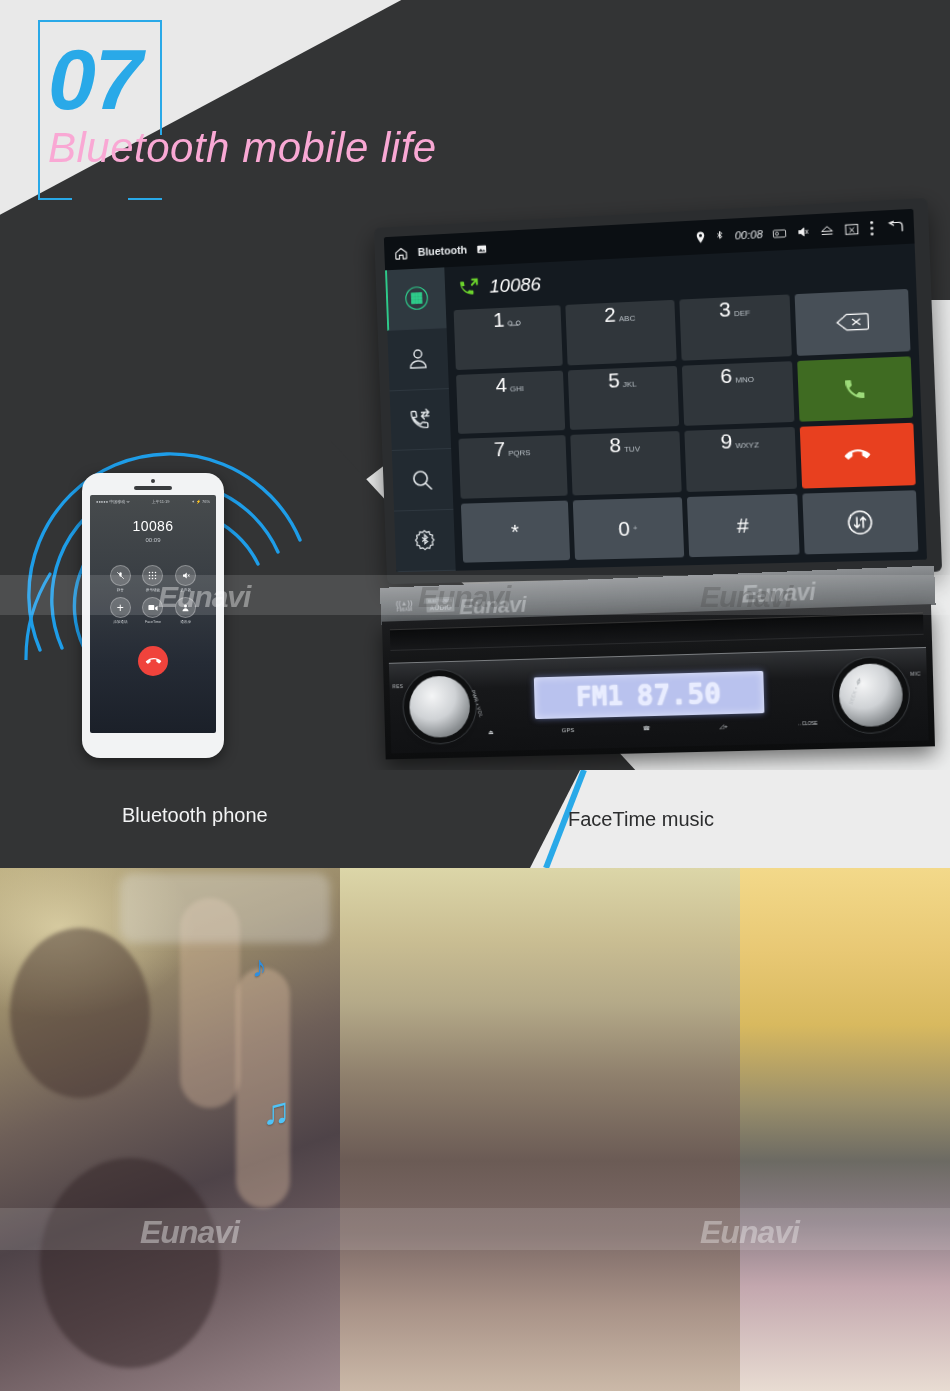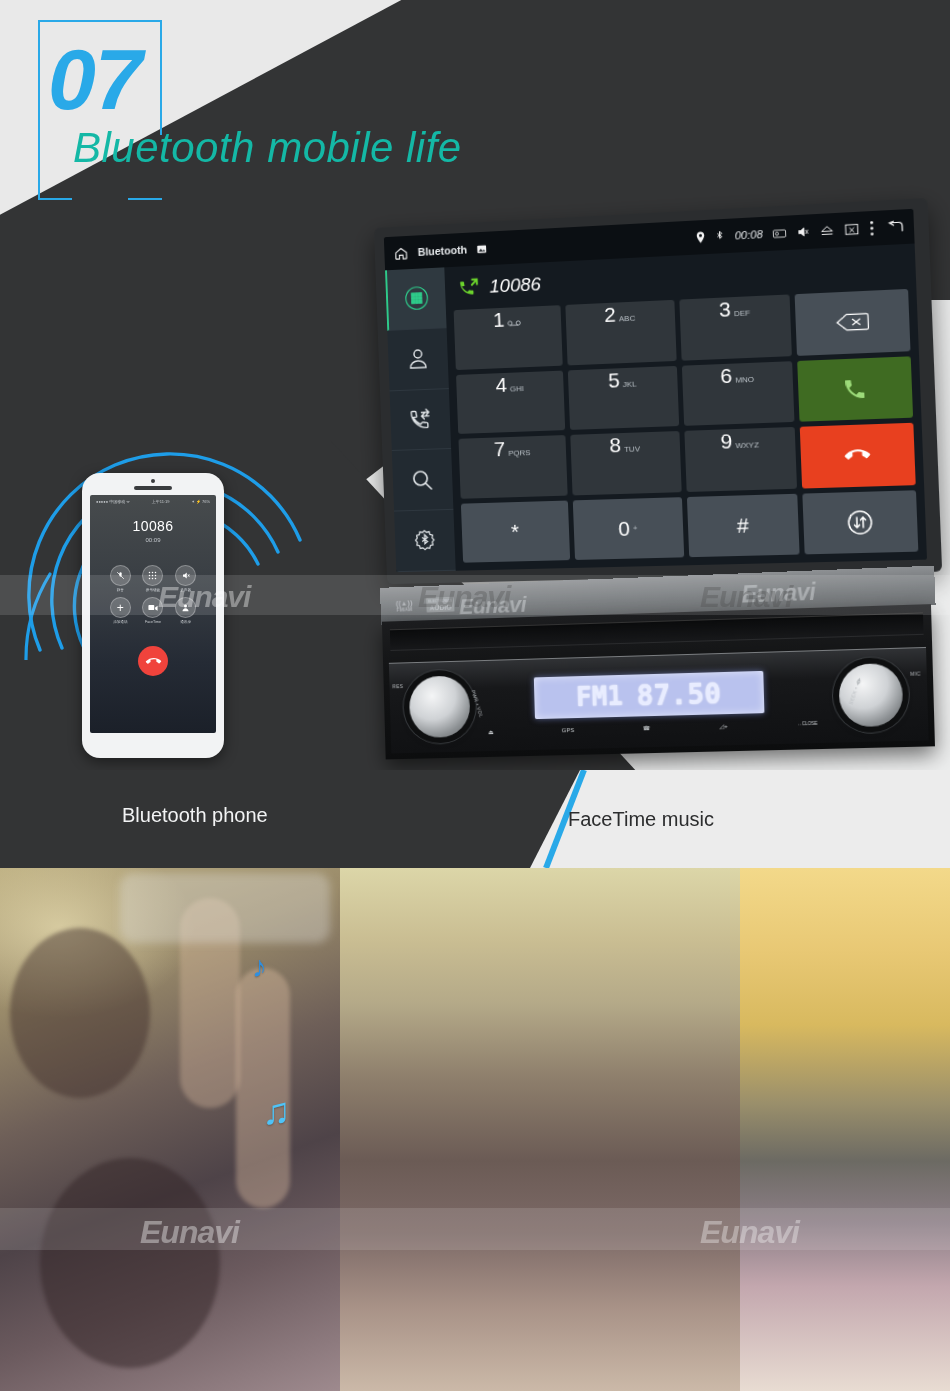--- a/index.html
+++ b/index.html
@@ -42,22 +42,22 @@
   .hero-badge .frame-t { position:absolute; left:0; top:0; width:124px; height:2px; background:#29a9e8; }
   .hero-badge .frame-bl{ position:absolute; left:0; top:178px; width:34px; height:2px; background:#29a9e8; }
   .hero-badge .frame-br{ position:absolute; left:90px; top:178px; width:34px; height:2px; background:#29a9e8; }
   .hero-badge .num {
     position:absolute; left:10px; top:16px;
     font-size:86px; font-weight:bold; font-style:italic;
     color:#29a9e8; letter-spacing:-1px; line-height:1;
   }
   .hero-title {
     position:absolute; left:48px; top:124px;
-    font-size:42px; font-style:italic; color:#14b8a6;
-    letter-spacing:0.5px; white-space:nowrap;margin-left:25px;
+    font-size:42px; font-style:italic; color:#f9a8d4;
+    letter-spacing:0.5px; white-space:nowrap;
   }
 
   
   .arcs { position:absolute; left:10px; top:360px; width:320px; height:300px; }
 
   
   .phone {
     position:absolute; left:82px; top:473px; width:142px; height:285px;
     background:#f2f3f4; border-radius:18px;
     box-shadow: 0 4px 14px rgba(0,0,0,.45);

